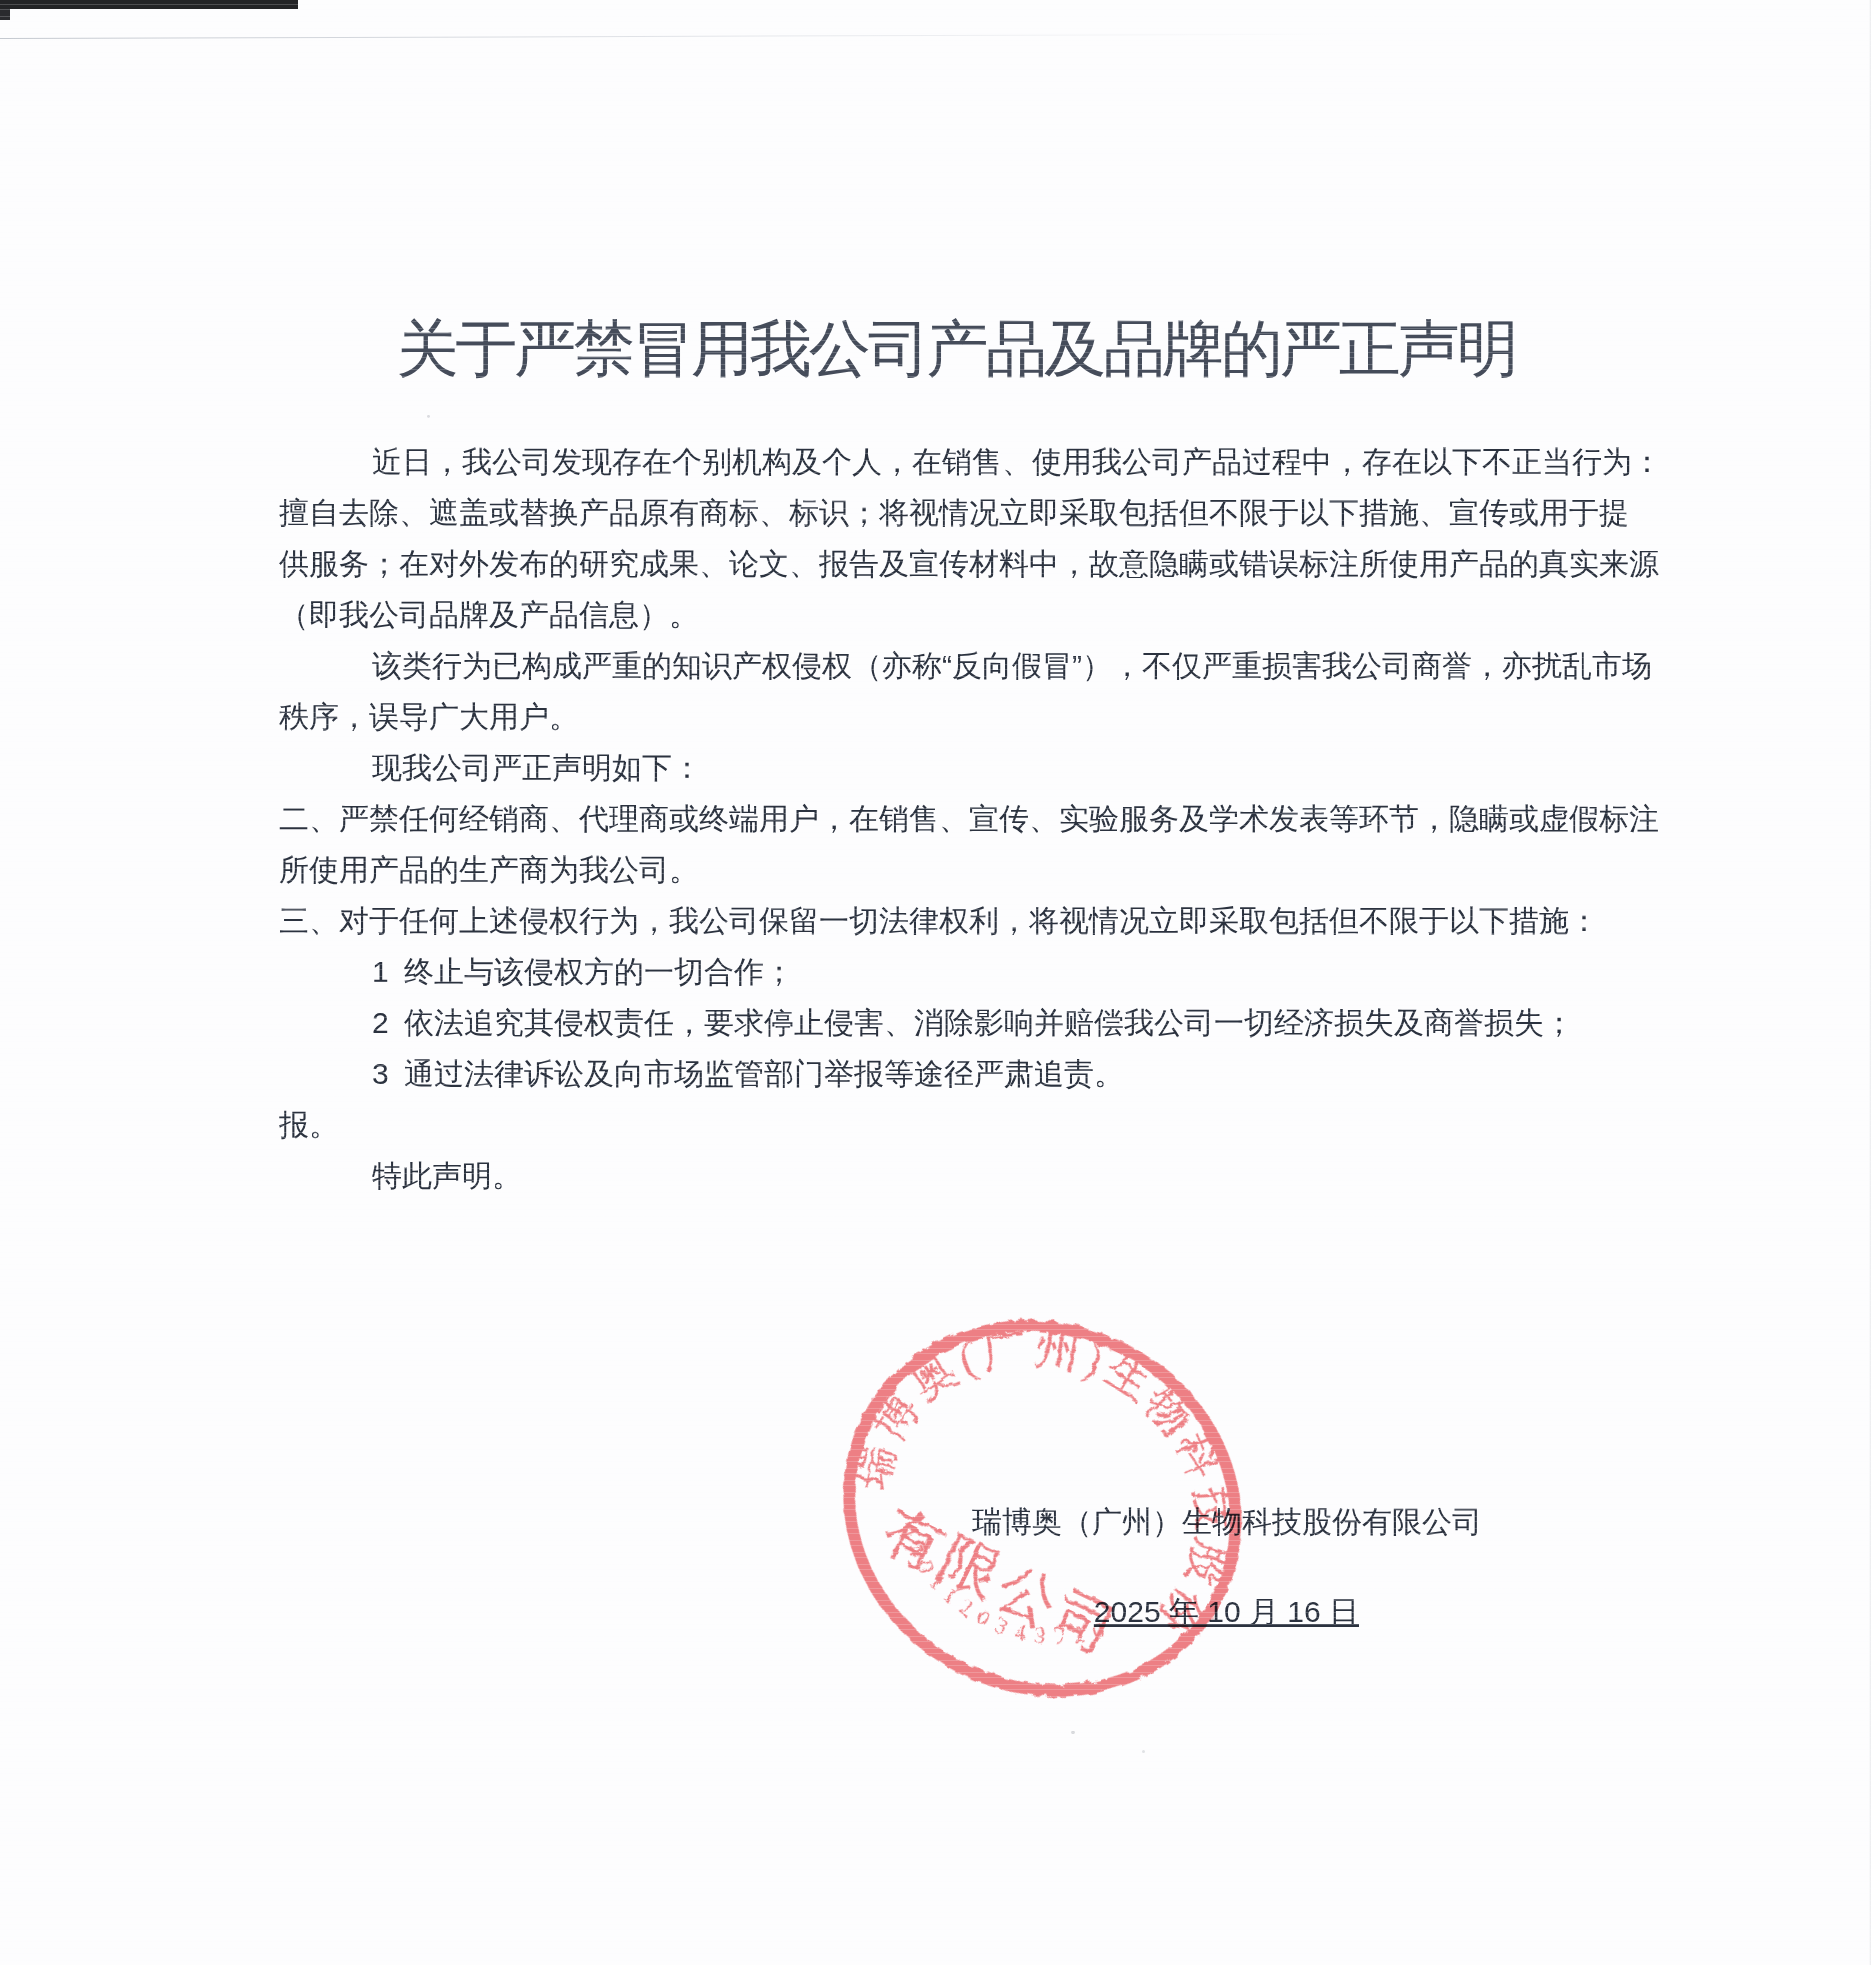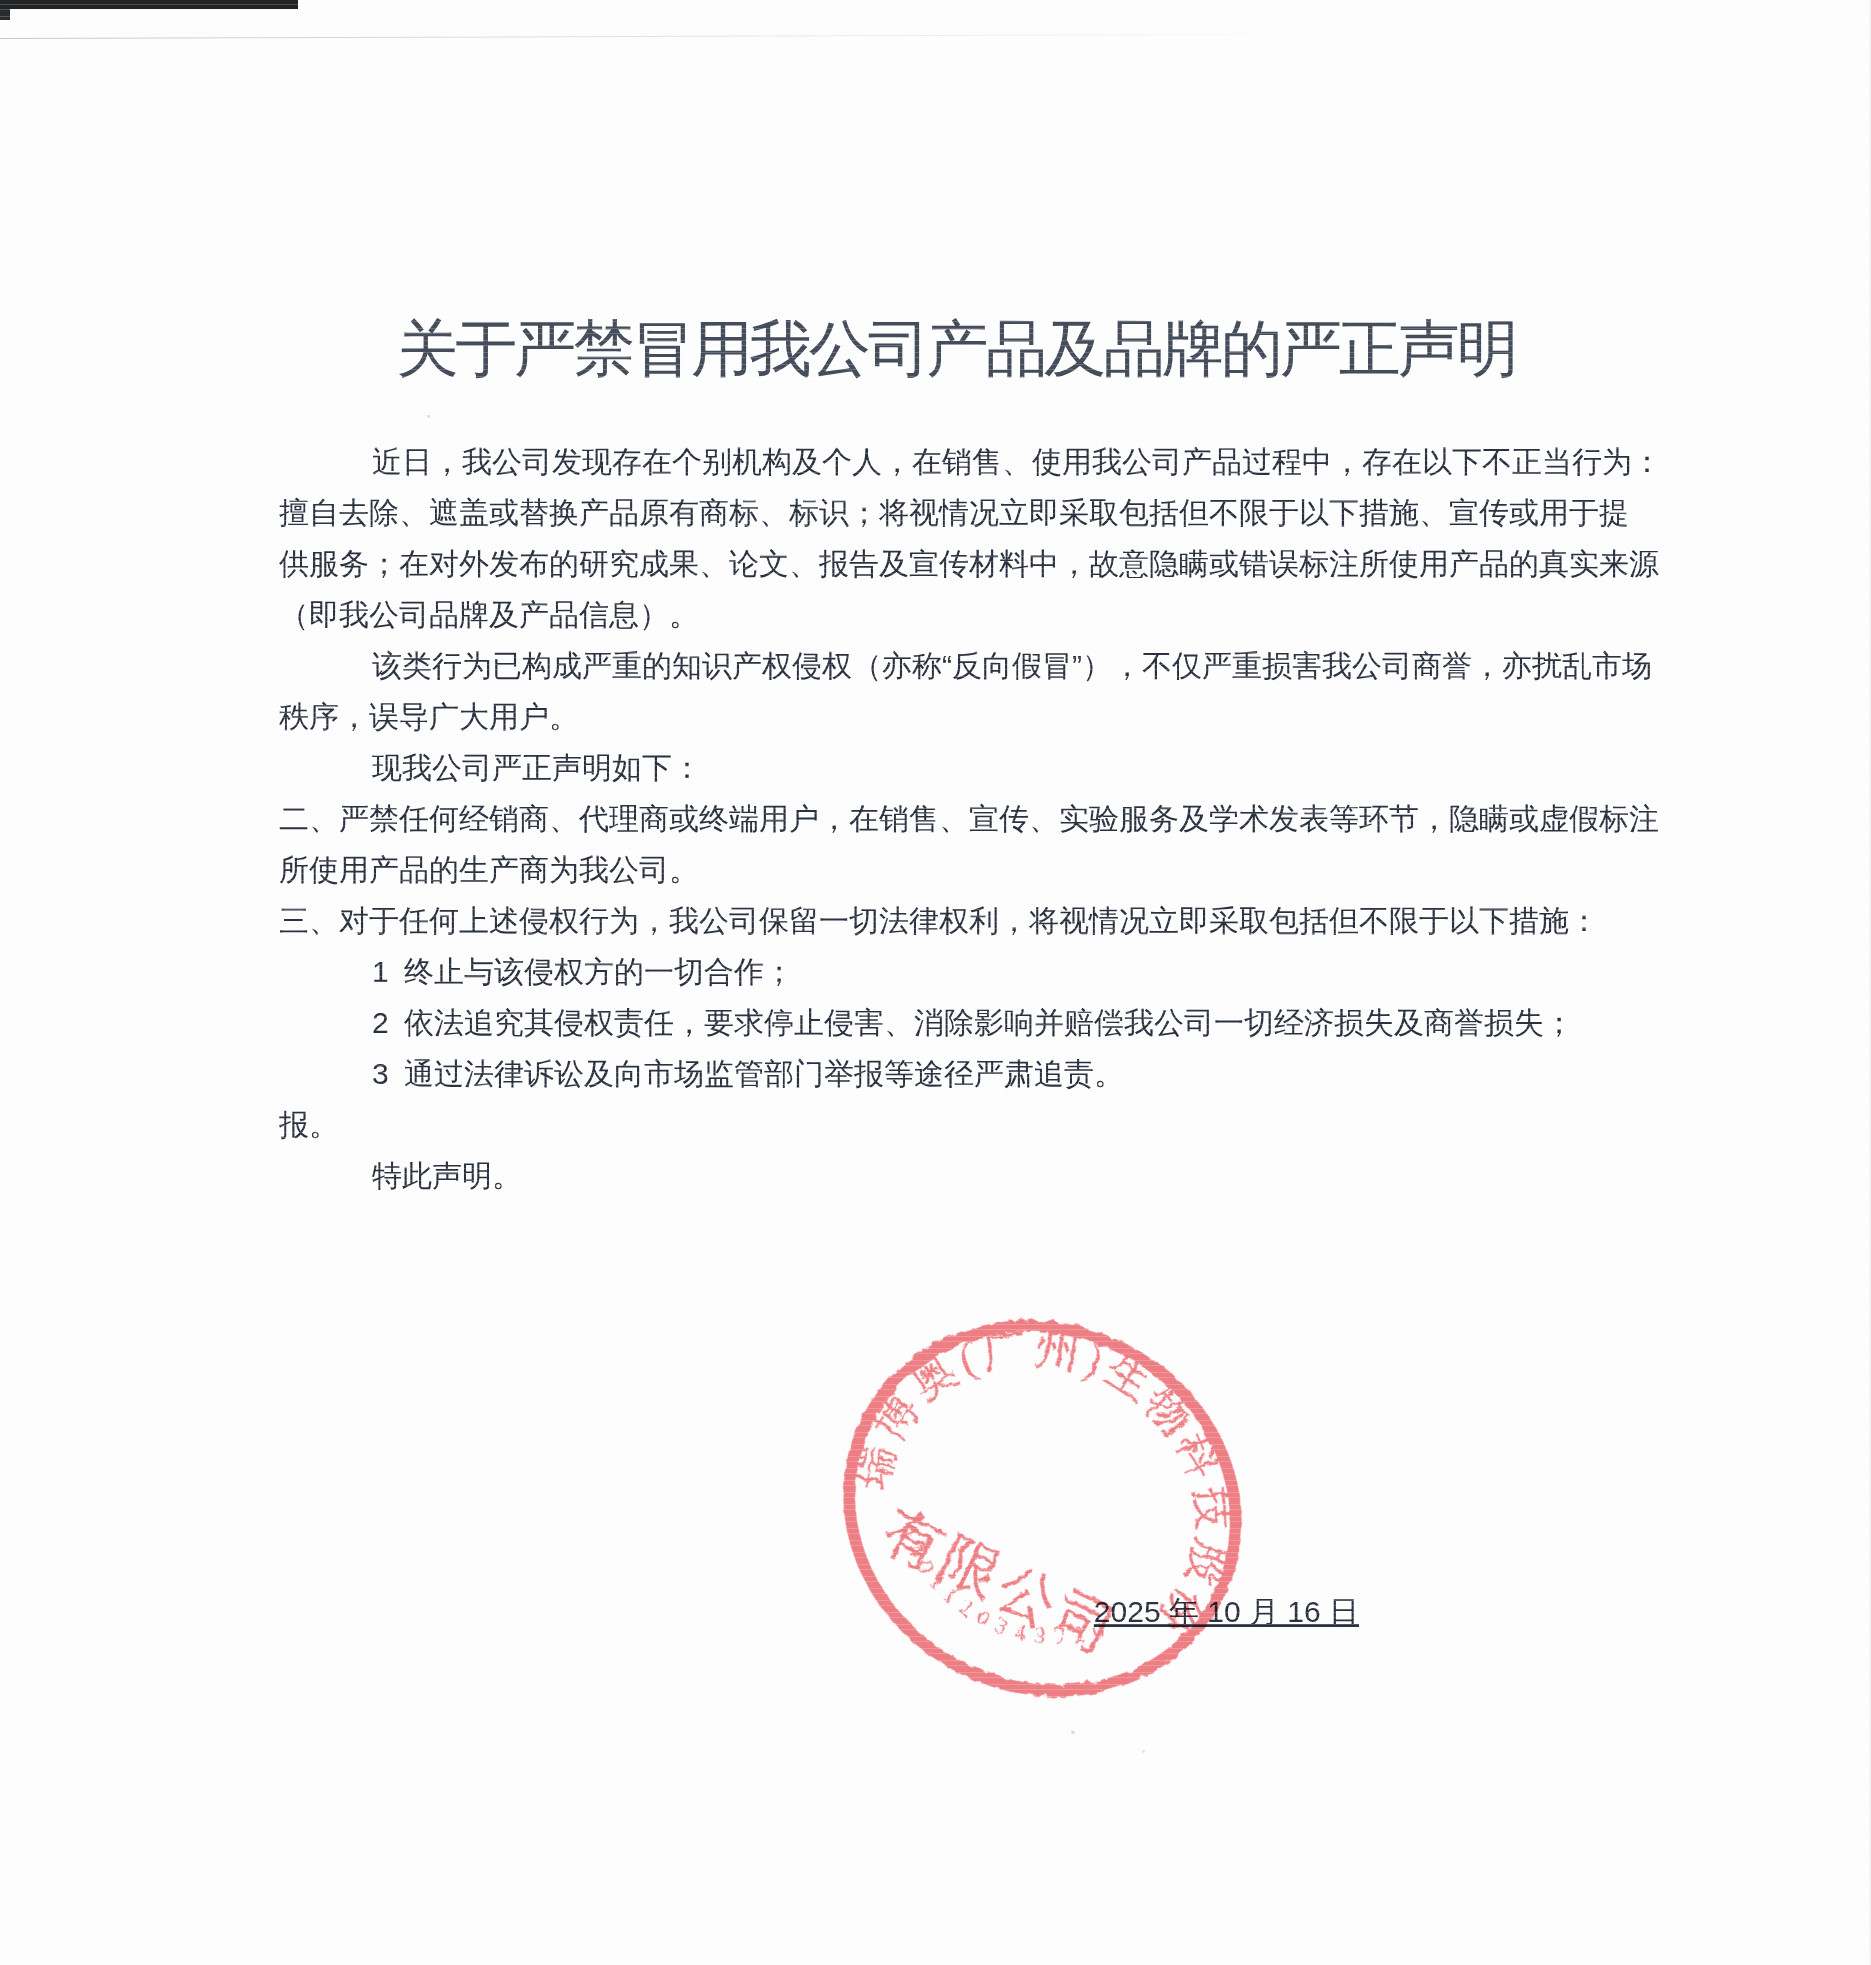--- a/index.html
+++ b/index.html
@@ -87,20 +87,21 @@
     <div class="line">二、严禁任何经销商、代理商或终端用户，在销售、宣传、实验服务及学术发表等环节，隐瞒或虚假标注</div>
     <div class="line">所使用产品的生产商为我公司。</div>
     <div class="line">三、对于任何上述侵权行为，我公司保留一切法律权利，将视情况立即采取包括但不限于以下措施：</div>
     <div class="line sub"><span class="num">1</span><span>终止与该侵权方的一切合作；</span></div>
     <div class="line sub"><span class="num">2</span><span>依法追究其侵权责任，要求停止侵害、消除影响并赔偿我公司一切经济损失及商誉损失；</span></div>
     <div class="line sub"><span class="num">3</span><span>通过法律诉讼及向市场监管部门举报等途径严肃追责。</span></div>
     <div class="line">报。</div>
     <div class="line ind">特此声明。</div>
   </div>
 
+  <div class="sig-company">瑞博奥（广州）生物科技股份有限公司</div>
   <div class="sig-date">2025 年 10 月 16 日</div>
 
   <svg class="stamp" viewBox="0 0 1060 1000" xmlns="http://www.w3.org/2000/svg">
     <defs>
       <filter id="stampRough" x="-15%" y="-15%" width="130%" height="130%">
         <feTurbulence type="fractalNoise" baseFrequency="0.045" numOctaves="2" result="n"></feTurbulence>
         <feDisplacementMap in="SourceGraphic" in2="n" scale="16"></feDisplacementMap>
       </filter>
       <path id="sealTopArc" d="M -385,113 A 405,363 0 1 1 385,113" fill="none"></path>
       <path id="sealBottomArc" d="M -330,172 A 385,335 0 0 0 330,172" fill="none"></path>

